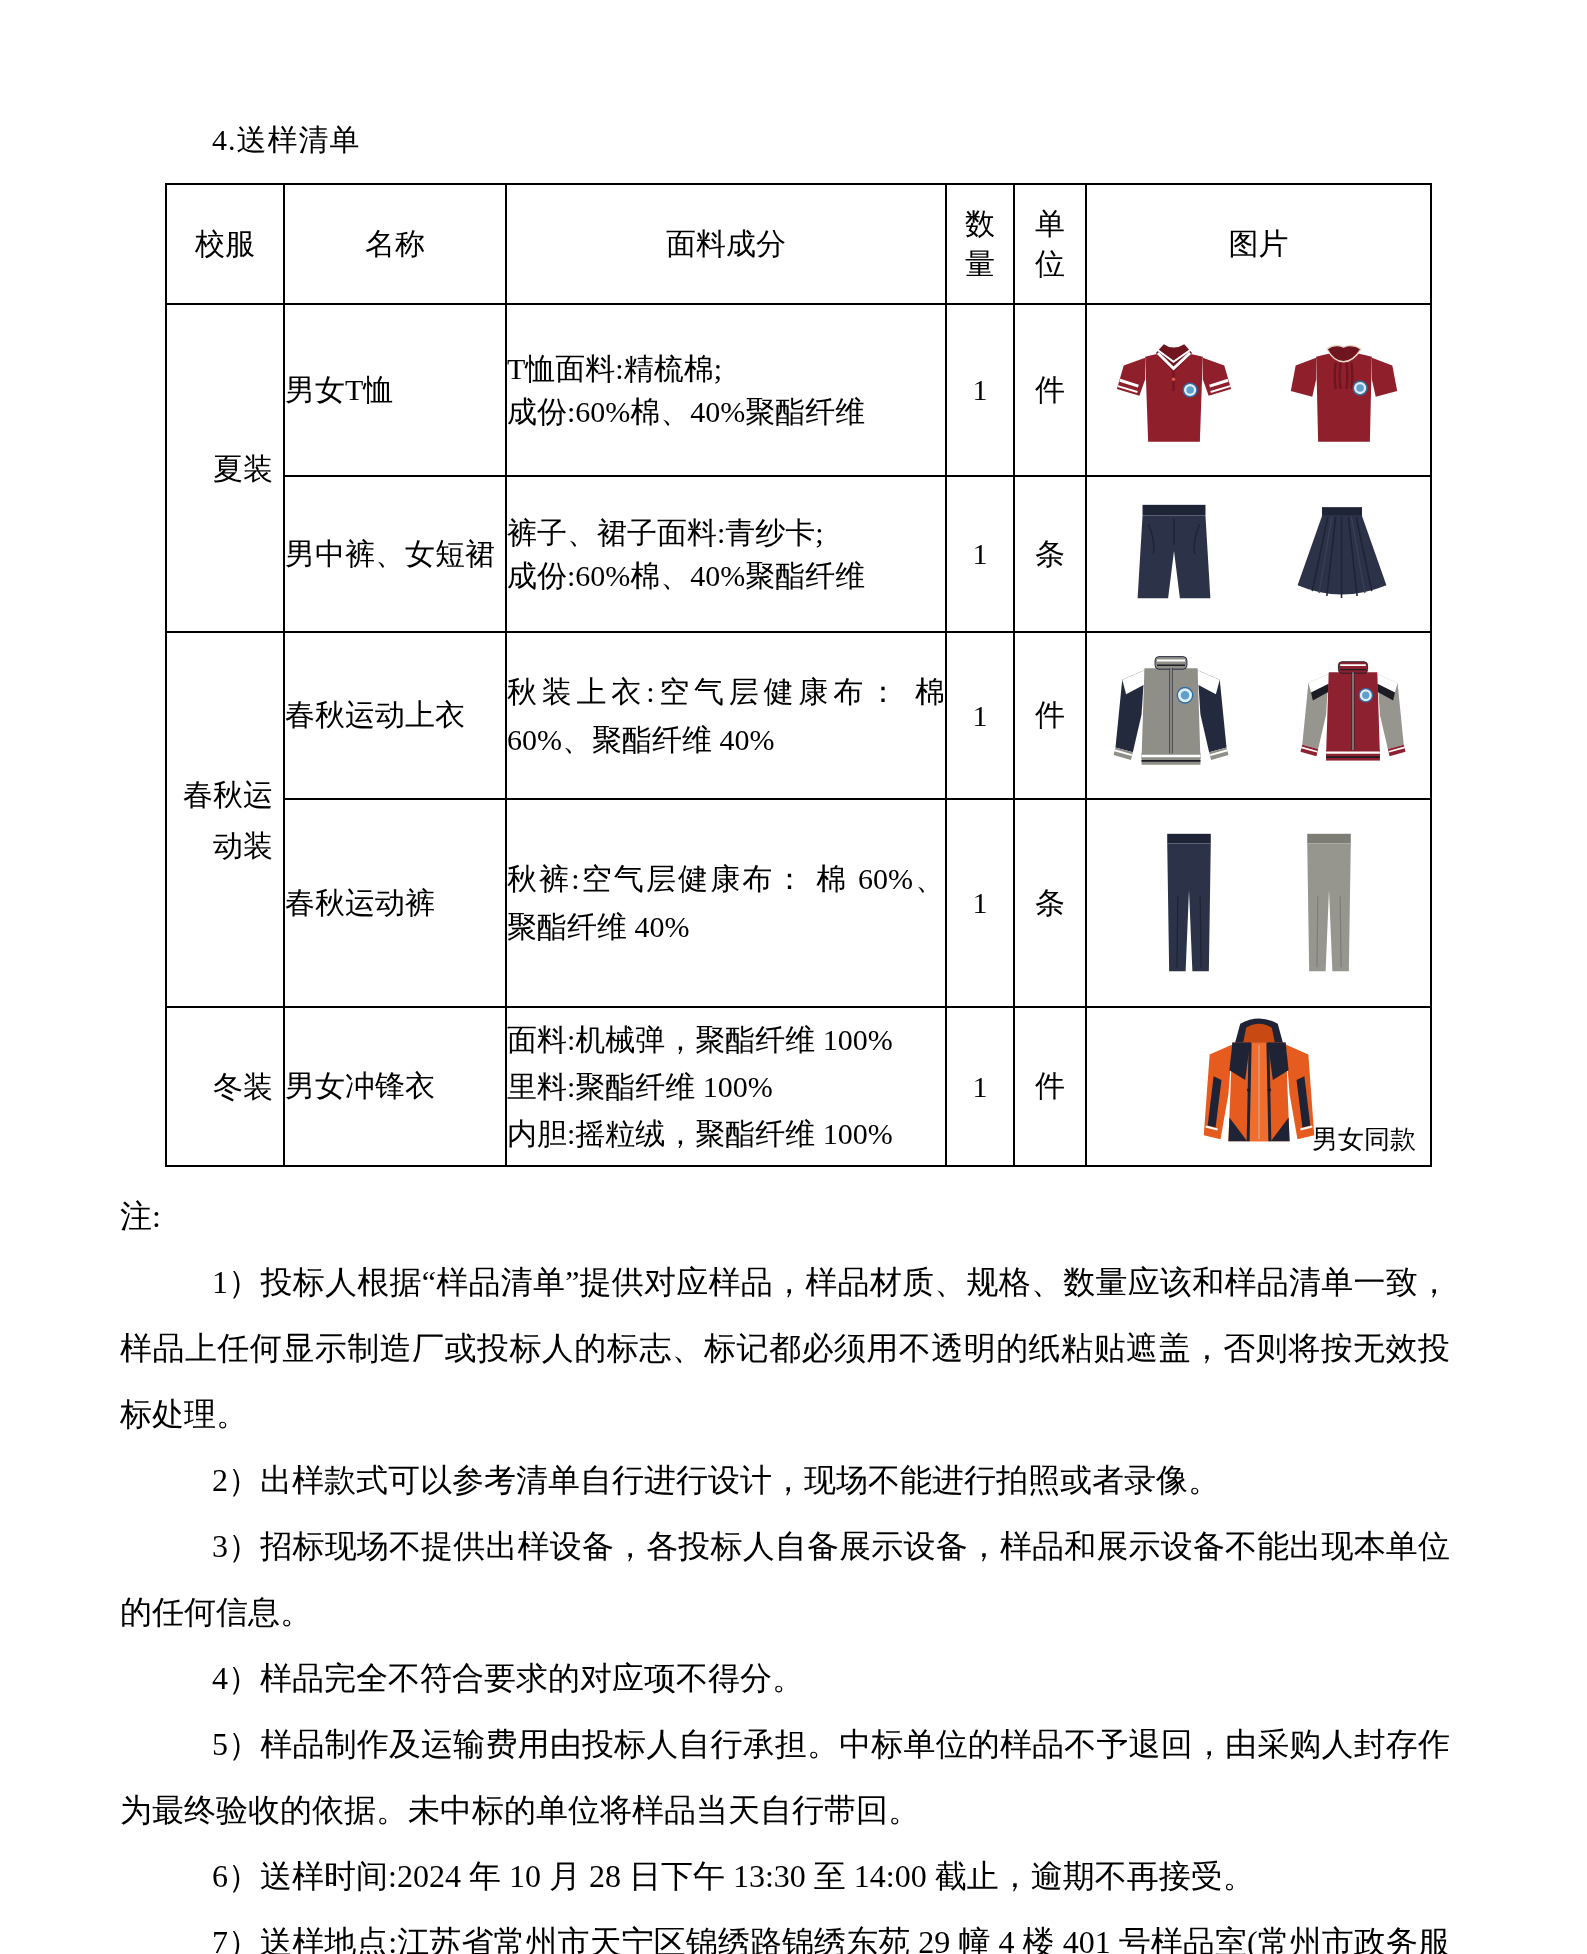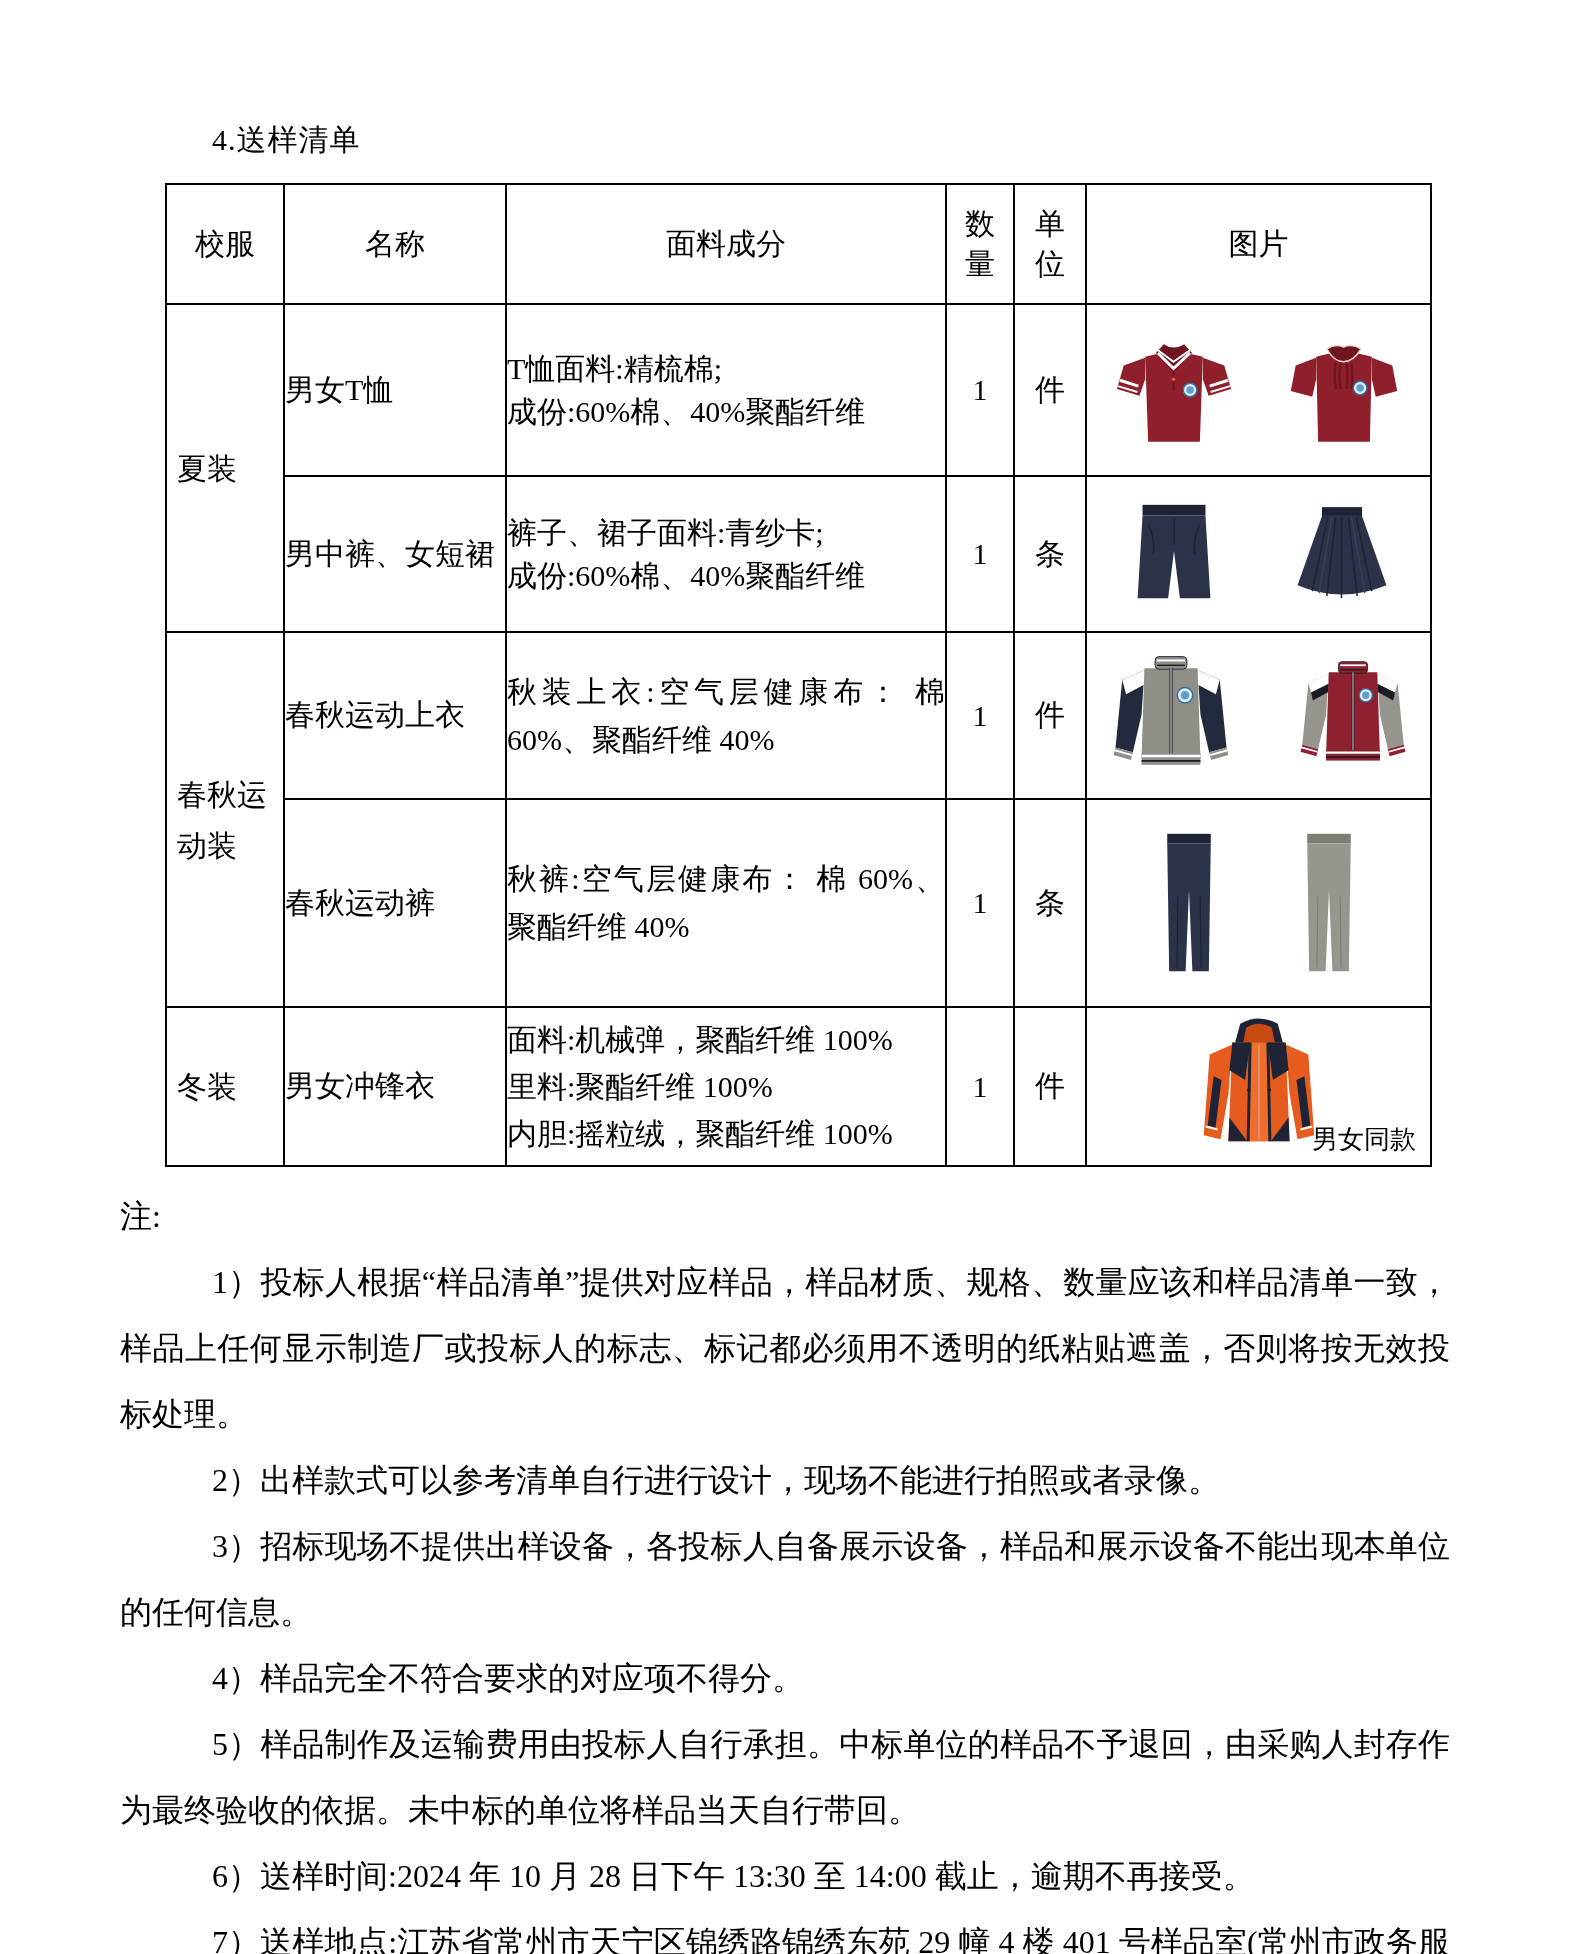--- a/index.html
+++ b/index.html
@@ -19,29 +19,29 @@
     vertical-align:middle;padding:0;overflow:hidden;
   }
   thead tr{height:120px;}
   tbody tr:nth-child(1){height:172px;}
   tbody tr:nth-child(2){height:156px;}
   tbody tr:nth-child(3){height:167px;}
   tbody tr:nth-child(4){height:208px;}
   tbody tr:nth-child(5){height:159px;}
   th{text-align:center;}
   th.vhead{white-space:pre-line;line-height:1.35;}
-  td.cat{text-align:left;}
+  td.cat{text-align:right;}
   .cat-inner{max-width:3.2em;margin:0 auto;line-height:1.7;}
   td.name{text-align:left;font-size:29px;letter-spacing:0;}
   td.fabric{padding:6px 8px 6px 14px;}
   .fab-spaced .fabric-line{line-height:42px;margin:1px 0;white-space:pre-wrap;}
   .fab-wrap{line-height:48px;text-align:justify;white-space:pre-wrap;}
   .fab-multi .fabric-line{line-height:40px;margin:7px 0;white-space:pre-wrap;}
   td.qty,td.unit{text-align:center;}
-  td.pics{position:relative;}
+  td.pics{position:relative;border-radius:20px;}
   .pic-wrap{display:flex;justify-content:center;align-items:center;gap:48px;}
   .img-caption{
     position:absolute;right:14px;bottom:8px;font-size:26px;
   }
   .notes{margin-top:16px;font-size:32px;line-height:66px;}
   .notes .note-label{text-align:left;}
   .notes p{margin:0;text-indent:92px;text-align:justify;}
 </style>
 </head>
 <body>

